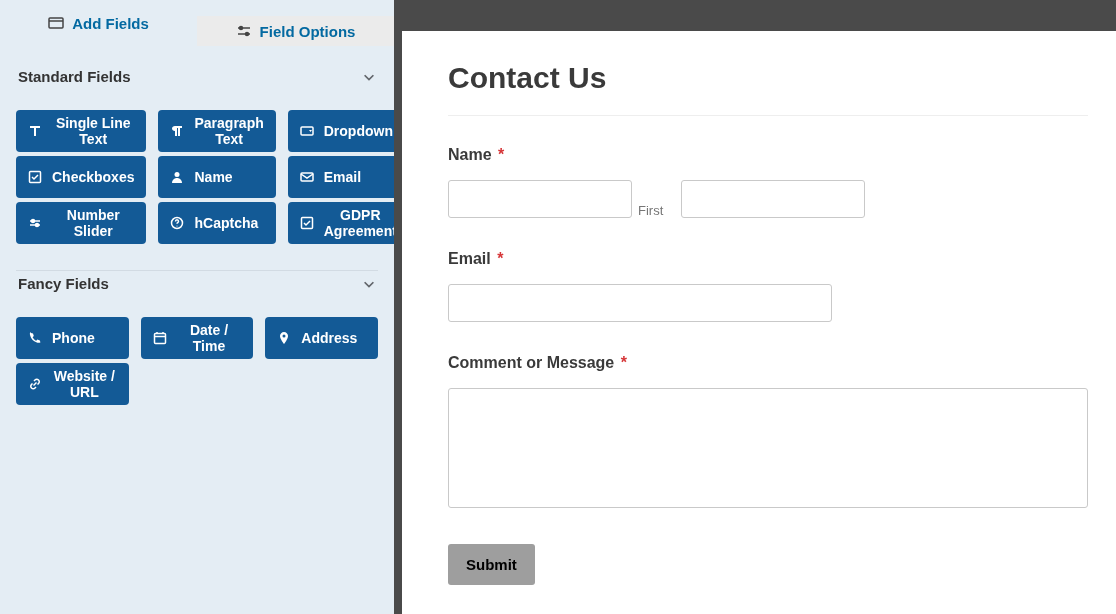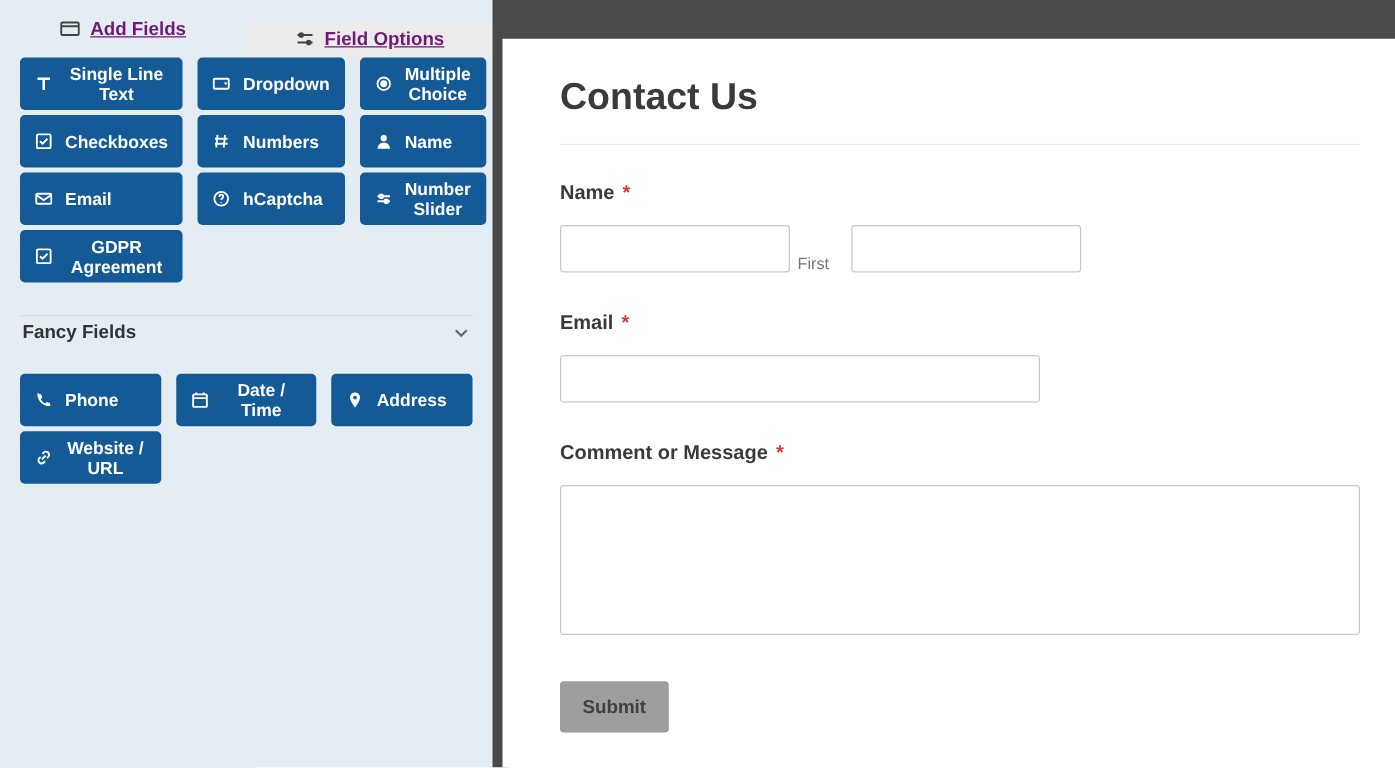--- a/index.html
+++ b/index.html
@@ -2,21 +2,21 @@
 <html><head>
   <meta charset="utf-8">
   <style>
     * { margin: 0; padding: 0; box-sizing: border-box; }
     body { font-family: -apple-system, BlinkMacSystemFont, "Segoe UI", Helvetica, Arial, sans-serif; background: #fff; width: 1116px; height: 614px; overflow: hidden; }
     .app { display: flex; width: 100%; height: 100%; }
 
     
     .sidebar { width: 394px; background: #e4edf4; display: flex; flex-direction: column; }
     .tabs { display: flex; height: 46px; }
-    .tab { flex: 1; display: flex; align-items: center; justify-content: center; gap: 8px; font-weight: 700; font-size: 15px; color: #701a75; cursor: pointer; text-decoration: underline; }
+    .tab { flex: 1; display: flex; align-items: center; justify-content: center; gap: 8px; font-weight: 700; font-size: 15px; color: #0369a1; cursor: pointer; }
     .tab.active { background: #e4edf4; }
     .tab.inactive { background: #ebebeb; margin-top: 16px; }
     .tab .icn { width: 16px; height: 16px; display: inline-flex; align-items: center; justify-content: center; }
 
     .section { padding: 14px 16px 10px; }
     .section-hdr { display: flex; align-items: center; justify-content: space-between; padding: 8px 2px 14px; border-bottom: 1px solid transparent; }
     .section-hdr.divider { border-top: 1px solid #d2dbe3; margin-top: 6px; padding-top: 4px; text-align: right; }
     .section-title { font-weight: 700; font-size: 15px; color: #333; }
     .chev { width: 14px; height: 14px; color: #62666b; }
 
@@ -32,21 +32,21 @@
     .form-field { margin-bottom: 32px; }
     .form-label { font-weight: 700; font-size: 16px; color: #3a3a3a; }
     .req { color: #d63638; margin-left: 2px; }
     .name-row { display: flex; gap: 18px; margin-top: 16px; }
     .name-col { display: flex; flex-direction: row; gap: 6px; align-items: flex-end; }
     .text-input { height: 38px; border: 1px solid #c9c9c9; border-radius: 3px; padding: 0 10px; font-size: 14px; }
     .name-col .text-input { width: 184px; }
     .sublabel { font-size: 13px; color: #767676; }
     .email-input { width: 384px; margin-top: 16px; }
     .textarea { width: 640px; height: 120px; border: 1px solid #c9c9c9; border-radius: 3px; margin-top: 16px; padding: 8px 10px; font-size: 14px; font-family: inherit; resize: none; }
-    .submit-btn { background: #9e9e9e; color: #404040; border: none; border-radius: 3px; padding: 12px 18px; font-size: 15px; font-weight: 600; cursor: pointer; }
+    .submit-btn { background: #9e9e9e; color: #000000; border: none; border-radius: 3px; padding: 12px 18px; font-size: 15px; font-weight: 600; cursor: pointer; }
 
     svg { display: block; }
   </style>
 </head>
 <body>
 
 <div class="app">
 
   <div class="sidebar">
     <div class="tabs">
@@ -65,105 +65,103 @@
               <line x1="2" y1="5" x2="14" y2="5"></line>
               <line x1="2" y1="11" x2="14" y2="11"></line>
               <circle cx="5" cy="5" r="1.5" fill="#444"></circle>
               <circle cx="11" cy="11" r="1.5" fill="#444"></circle>
             </svg>
         </span>
         <span>Field Options</span>
       </div>
     </div>
 
+    <div class="section">
+      <div class="section-hdr">
+        <span class="section-title">Standard Fields</span>
+        <span class="chev">
+          <svg viewBox="0 0 16 16" width="14" height="14" fill="none" stroke="#62666b" stroke-width="2">
+              <polyline points="3,6 8,11 13,6"></polyline>
+            </svg>
+        </span>
+      </div>
+    </div>
     <div class="field-grid">
       <button class="field-btn">
         <span class="icn">
             <svg viewBox="0 0 14 14" width="14" height="14" fill="#fff">
               <path d="M2 2h10v2h-4v8H6V4H2z"></path>
             </svg>
           </span>
         <span>Single Line Text</span>
+      </button>
+      <button class="field-btn">
+        <span class="icn">
+            <svg viewBox="0 0 14 14" width="14" height="14" fill="#fff">
+              <path d="M5 2h7v2h-2v8h-2V4H7v8H5V7c-1.7 0-3-1-3-2.5S3.3 2 5 2z"></path>
+            </svg>
+          </span>
+        <span>Paragraph Text</span>
       </button>
       <button class="field-btn">
         <span class="icn">
             <svg viewBox="0 0 14 14" width="14" height="14" fill="none" stroke="#fff" stroke-width="1.5">
               <rect x="1" y="3" width="12" height="8" rx="1"></rect>
               <polyline points="9,6 10.5,8 12,6" fill="#fff" stroke="none"></polyline>
             </svg>
           </span>
         <span>Dropdown</span>
       </button>
       <button class="field-btn">
         <span class="icn">
             <svg viewBox="0 0 14 14" width="14" height="14" fill="none" stroke="#fff" stroke-width="1.5">
-              <circle cx="7" cy="7" r="5"></circle>
-              <circle cx="7" cy="7" r="2" fill="#fff"></circle>
-            </svg>
-          </span>
-        <span>Multiple Choice</span>
-      </button>
-      <button class="field-btn">
-        <span class="icn">
-            <svg viewBox="0 0 14 14" width="14" height="14" fill="none" stroke="#fff" stroke-width="1.5">
               <rect x="1.5" y="1.5" width="11" height="11" rx="1"></rect>
               <polyline points="4,7 6,9 10,5"></polyline>
             </svg>
           </span>
         <span>Checkboxes</span>
       </button>
       <button class="field-btn">
         <span class="icn">
-            <svg viewBox="0 0 14 14" width="14" height="14" fill="none" stroke="#fff" stroke-width="1.5">
-              <line x1="4" y1="2" x2="3" y2="12"></line>
-              <line x1="10" y1="2" x2="9" y2="12"></line>
-              <line x1="2" y1="5" x2="12" y2="5"></line>
-              <line x1="2" y1="9" x2="12" y2="9"></line>
-            </svg>
-          </span>
-        <span>Numbers</span>
-      </button>
-      <button class="field-btn">
-        <span class="icn">
             <svg viewBox="0 0 14 14" width="14" height="14" fill="#fff">
               <circle cx="7" cy="4.5" r="2.5"></circle>
               <path d="M2 13c0-2.8 2.2-5 5-5s5 2.2 5 5z"></path>
             </svg>
           </span>
         <span>Name</span>
       </button>
       <button class="field-btn">
         <span class="icn">
             <svg viewBox="0 0 14 14" width="14" height="14" fill="none" stroke="#fff" stroke-width="1.5">
               <rect x="1" y="3" width="12" height="8" rx="1"></rect>
               <polyline points="1,4 7,8 13,4"></polyline>
             </svg>
           </span>
         <span>Email</span>
-      </button>
-      <button class="field-btn">
-        <span class="icn">
-            <svg viewBox="0 0 14 14" width="14" height="14" fill="none" stroke="#fff" stroke-width="1.5">
-              <circle cx="7" cy="7" r="5.5"></circle>
-              <path d="M5.5 5.5c0-1 .7-1.8 1.5-1.8s1.5.8 1.5 1.8c0 1-1.5 1.2-1.5 2.2"></path>
-              <circle cx="7" cy="10" r=".6" fill="#fff" stroke="none"></circle>
-            </svg>
-          </span>
-        <span>hCaptcha</span>
       </button>
       <button class="field-btn">
         <span class="icn">
             <svg viewBox="0 0 14 14" width="14" height="14" fill="none" stroke="#fff" stroke-width="1.5">
               <line x1="2" y1="5" x2="12" y2="5"></line>
               <line x1="2" y1="9" x2="12" y2="9"></line>
               <circle cx="5" cy="5" r="1.5" fill="#fff"></circle>
               <circle cx="9" cy="9" r="1.5" fill="#fff"></circle>
             </svg>
           </span>
         <span>Number Slider</span>
+      </button>
+      <button class="field-btn">
+        <span class="icn">
+            <svg viewBox="0 0 14 14" width="14" height="14" fill="none" stroke="#fff" stroke-width="1.5">
+              <circle cx="7" cy="7" r="5.5"></circle>
+              <path d="M5.5 5.5c0-1 .7-1.8 1.5-1.8s1.5.8 1.5 1.8c0 1-1.5 1.2-1.5 2.2"></path>
+              <circle cx="7" cy="10" r=".6" fill="#fff" stroke="none"></circle>
+            </svg>
+          </span>
+        <span>hCaptcha</span>
       </button>
       <button class="field-btn">
         <span class="icn">
             <svg viewBox="0 0 14 14" width="14" height="14" fill="none" stroke="#fff" stroke-width="1.5">
               <rect x="1.5" y="1.5" width="11" height="11" rx="1"></rect>
               <polyline points="4,7 6,9 10,5"></polyline>
             </svg>
           </span>
         <span>GDPR Agreement</span>
       </button>

